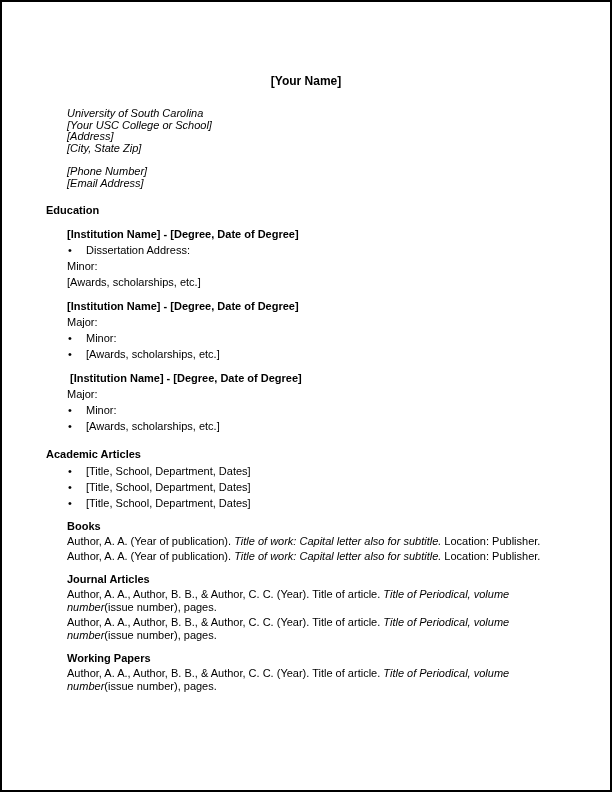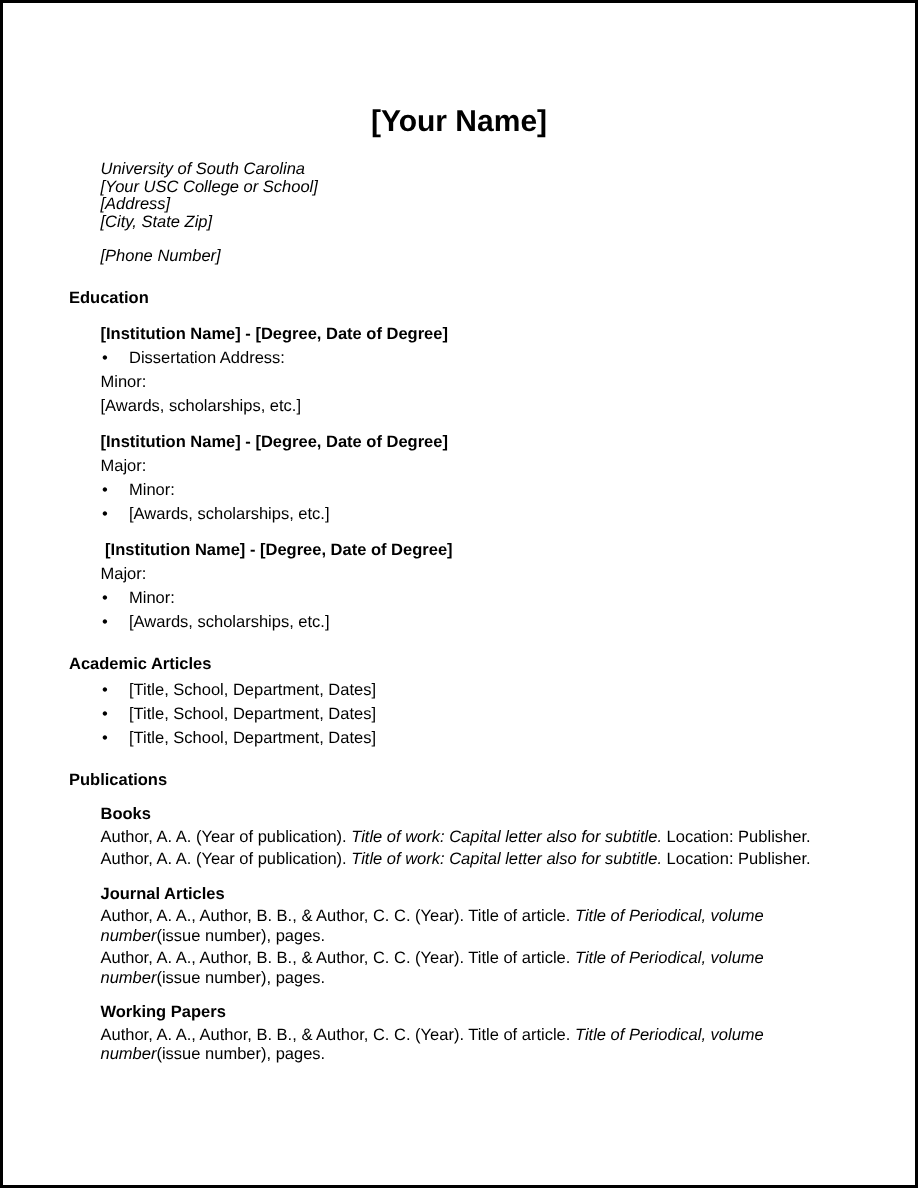--- a/index.html
+++ b/index.html
@@ -15,21 +15,21 @@
     background: #ffffff;
     font-family: "Liberation Sans", "DejaVu Sans", sans-serif;
     font-size: 11px;
     color: #000000;
     overflow: hidden;
     position: relative;
   }
   .title {
     margin: 71px 0 0 0;
     text-align: center;
-    font-size: 20px;
+    font-size: 12px;
     font-weight: bold;
     line-height: 17px;
   }
   .contact {
     margin: 18px 0 0 65px;
     line-height: 11.5px;
   }
   .contact.gap {
     margin-top: 12px;
   }
@@ -88,20 +88,21 @@
 
   <div class="contact">
       <div class="cline">University of South Carolina</div>
       <div class="cline">[Your USC College or School]</div>
       <div class="cline">[Address]</div>
       <div class="cline">[City, State Zip]</div>
     </div>
 
   <div class="contact gap">
       <div class="cline">[Phone Number]</div>
+      <div class="cline">[Email Address]</div>
     </div>
 
   <div class="h2">Education</div>
 
   <div class="sub">
     <div class="edu-head">[Institution Name] - [Degree, Date of Degree]</div>
     <div>
         <div class="line bullet">Dissertation Address:</div>
         <div class="line">Minor:</div>
         <div class="line">[Awards, scholarships, etc.]</div>
@@ -127,21 +128,20 @@
   </div>
 
   <div class="h2">Academic Articles</div>
 
   <div class="sub" style="margin-top:4px;">
       <div class="line bullet">[Title, School, Department, Dates]</div>
       <div class="line bullet">[Title, School, Department, Dates]</div>
       <div class="line bullet">[Title, School, Department, Dates]</div>
     </div>
 
-  <div class="h2">Publications</div>
 
   <div class="sub">
     <div class="h3">Books</div>
     <div>
         <div class="cite"><span class="">Author, A. A. (Year of publication). </span><span class="it">Title of work: Capital letter also for subtitle.</span><span class=""> Location: Publisher.</span></div>
         <div class="cite"><span class="">Author, A. A. (Year of publication). </span><span class="it">Title of work: Capital letter also for subtitle.</span><span class=""> Location: Publisher.</span></div>
       </div>
   </div>
 
   <div class="sub">

